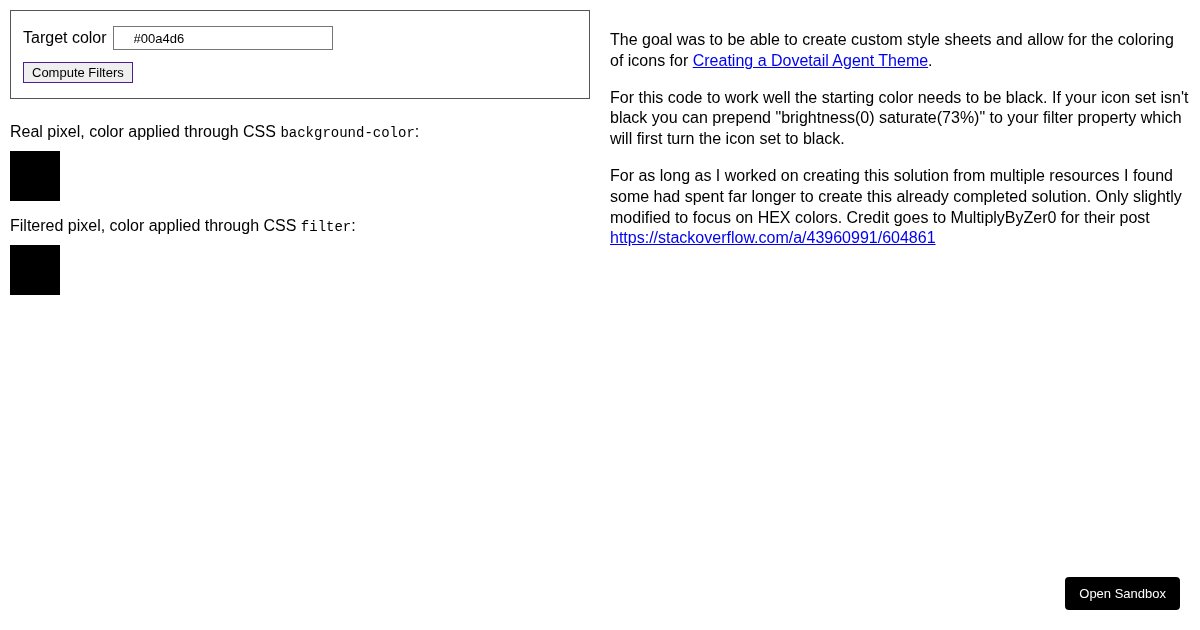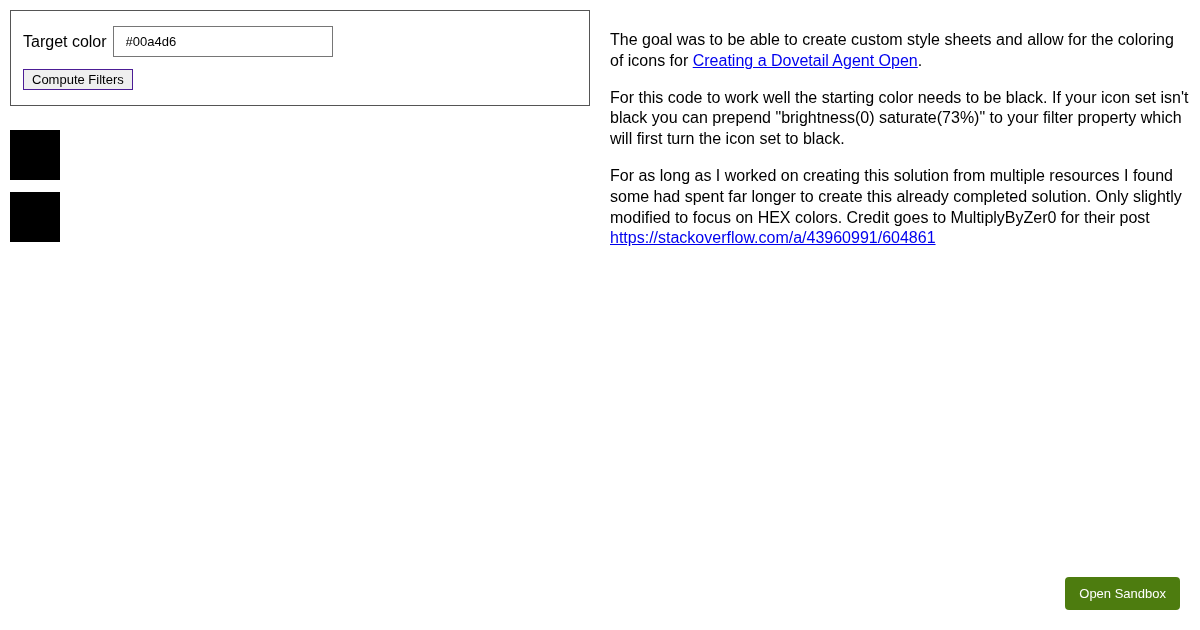--- a/index.html
+++ b/index.html
@@ -38,24 +38,24 @@
       display: flex;
       align-items: center;
       gap: 6px;
     }
     .label-text {
       font-size: 16px;
     }
     .hex-input {
       font-family: Arial, sans-serif;
       font-size: 13px;
-      padding: 3px 12px;
+      padding: 3px 20px;
       border: 1px solid #767676;
       width: 220px;
-      height: 31px;
+      height: 24px;
     }
     .compute-btn {
       font-family: Arial, sans-serif;
       font-size: 13px;
       padding: 2px 8px;
       border: 1px solid #4c1d95;
       background: #efefef;
       cursor: pointer;
     }
     .section-label {
@@ -77,21 +77,21 @@
       line-height: 1.3;
     }
     a {
       color: #0000EE;
       text-decoration: underline;
     }
     .sandbox-btn {
       position: absolute;
       bottom: 20px;
       right: 20px;
-      background: #4d7c0f;
+      background: #000000;
       color: #fff;
       border: none;
       border-radius: 4px;
       padding: 9px 14px;
       font-size: 13px;
       font-family: Arial, sans-serif;
       cursor: pointer;
     }
   </style>
 </head>
@@ -100,28 +100,34 @@
 <div class="container">
   <div class="left-col">
     <div class="input-panel">
       <div class="input-row">
         <span class="label-text">Target color</span>
         <input type="text" class="hex-input" value="#00a4d6" style="">
       </div>
       <button class="compute-btn">Compute Filters</button>
     </div>
 
+    <div class="section-label">
+      <span>Real pixel, color applied through CSS </span><code>background-color</code><span>:</span>
+    </div>
     <div class="swatch"></div>
 
+    <div class="section-label">
+      <span>Filtered pixel, color applied through CSS </span><code>filter</code><span>:</span>
+    </div>
     <div class="swatch"></div>
   </div>
 
   <div class="right-col">
     <p>
-      <span>The goal was to be able to create custom style sheets and allow for the coloring of icons for </span><a href="#">Creating a Dovetail Agent Open</a><span>.</span>
+      <span>The goal was to be able to create custom style sheets and allow for the coloring of icons for </span><a href="#">Creating a Dovetail Agent Theme</a><span>.</span>
     </p>
     <p>For this code to work well the starting color needs to be black. If your icon set isn't black you can prepend "brightness(0) saturate(73%)" to your filter property which will first turn the icon set to black.</p>
     <p>
       <span>For as long as I worked on creating this solution from multiple resources I found some had spent far longer to create this already completed solution. Only slightly modified to focus on HEX colors. Credit goes to MultiplyByZer0 for their post </span><a href="#">https://stackoverflow.com/a/43960991/604861</a>
     </p>
   </div>
 </div>
 
 <button class="sandbox-btn">Open Sandbox</button>
 

